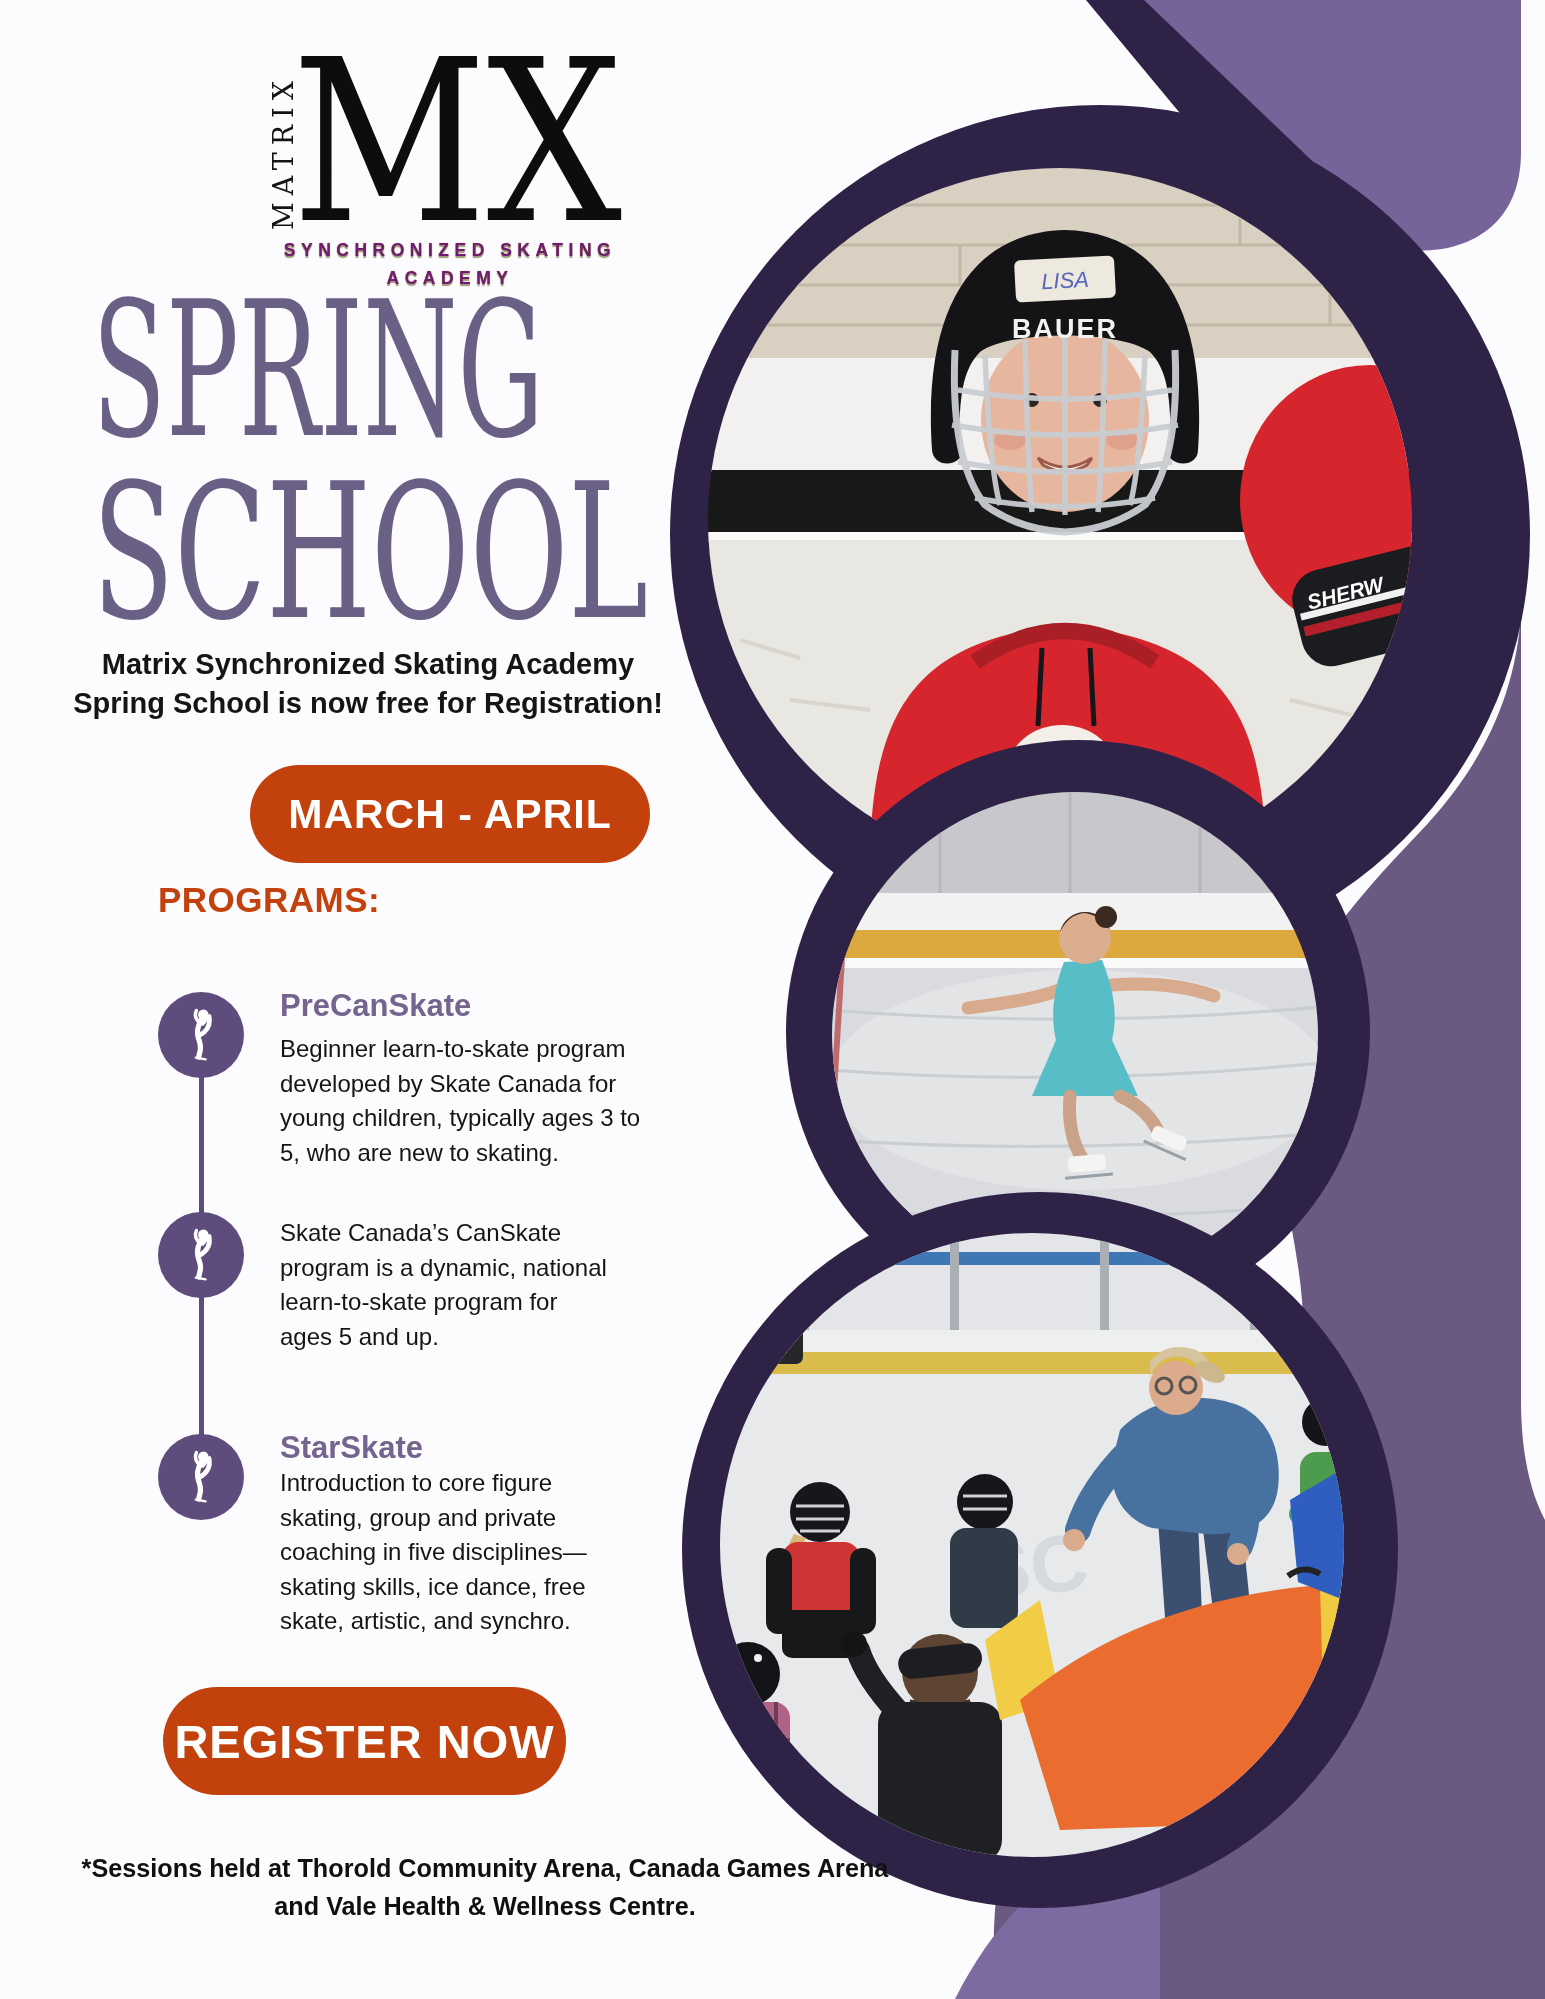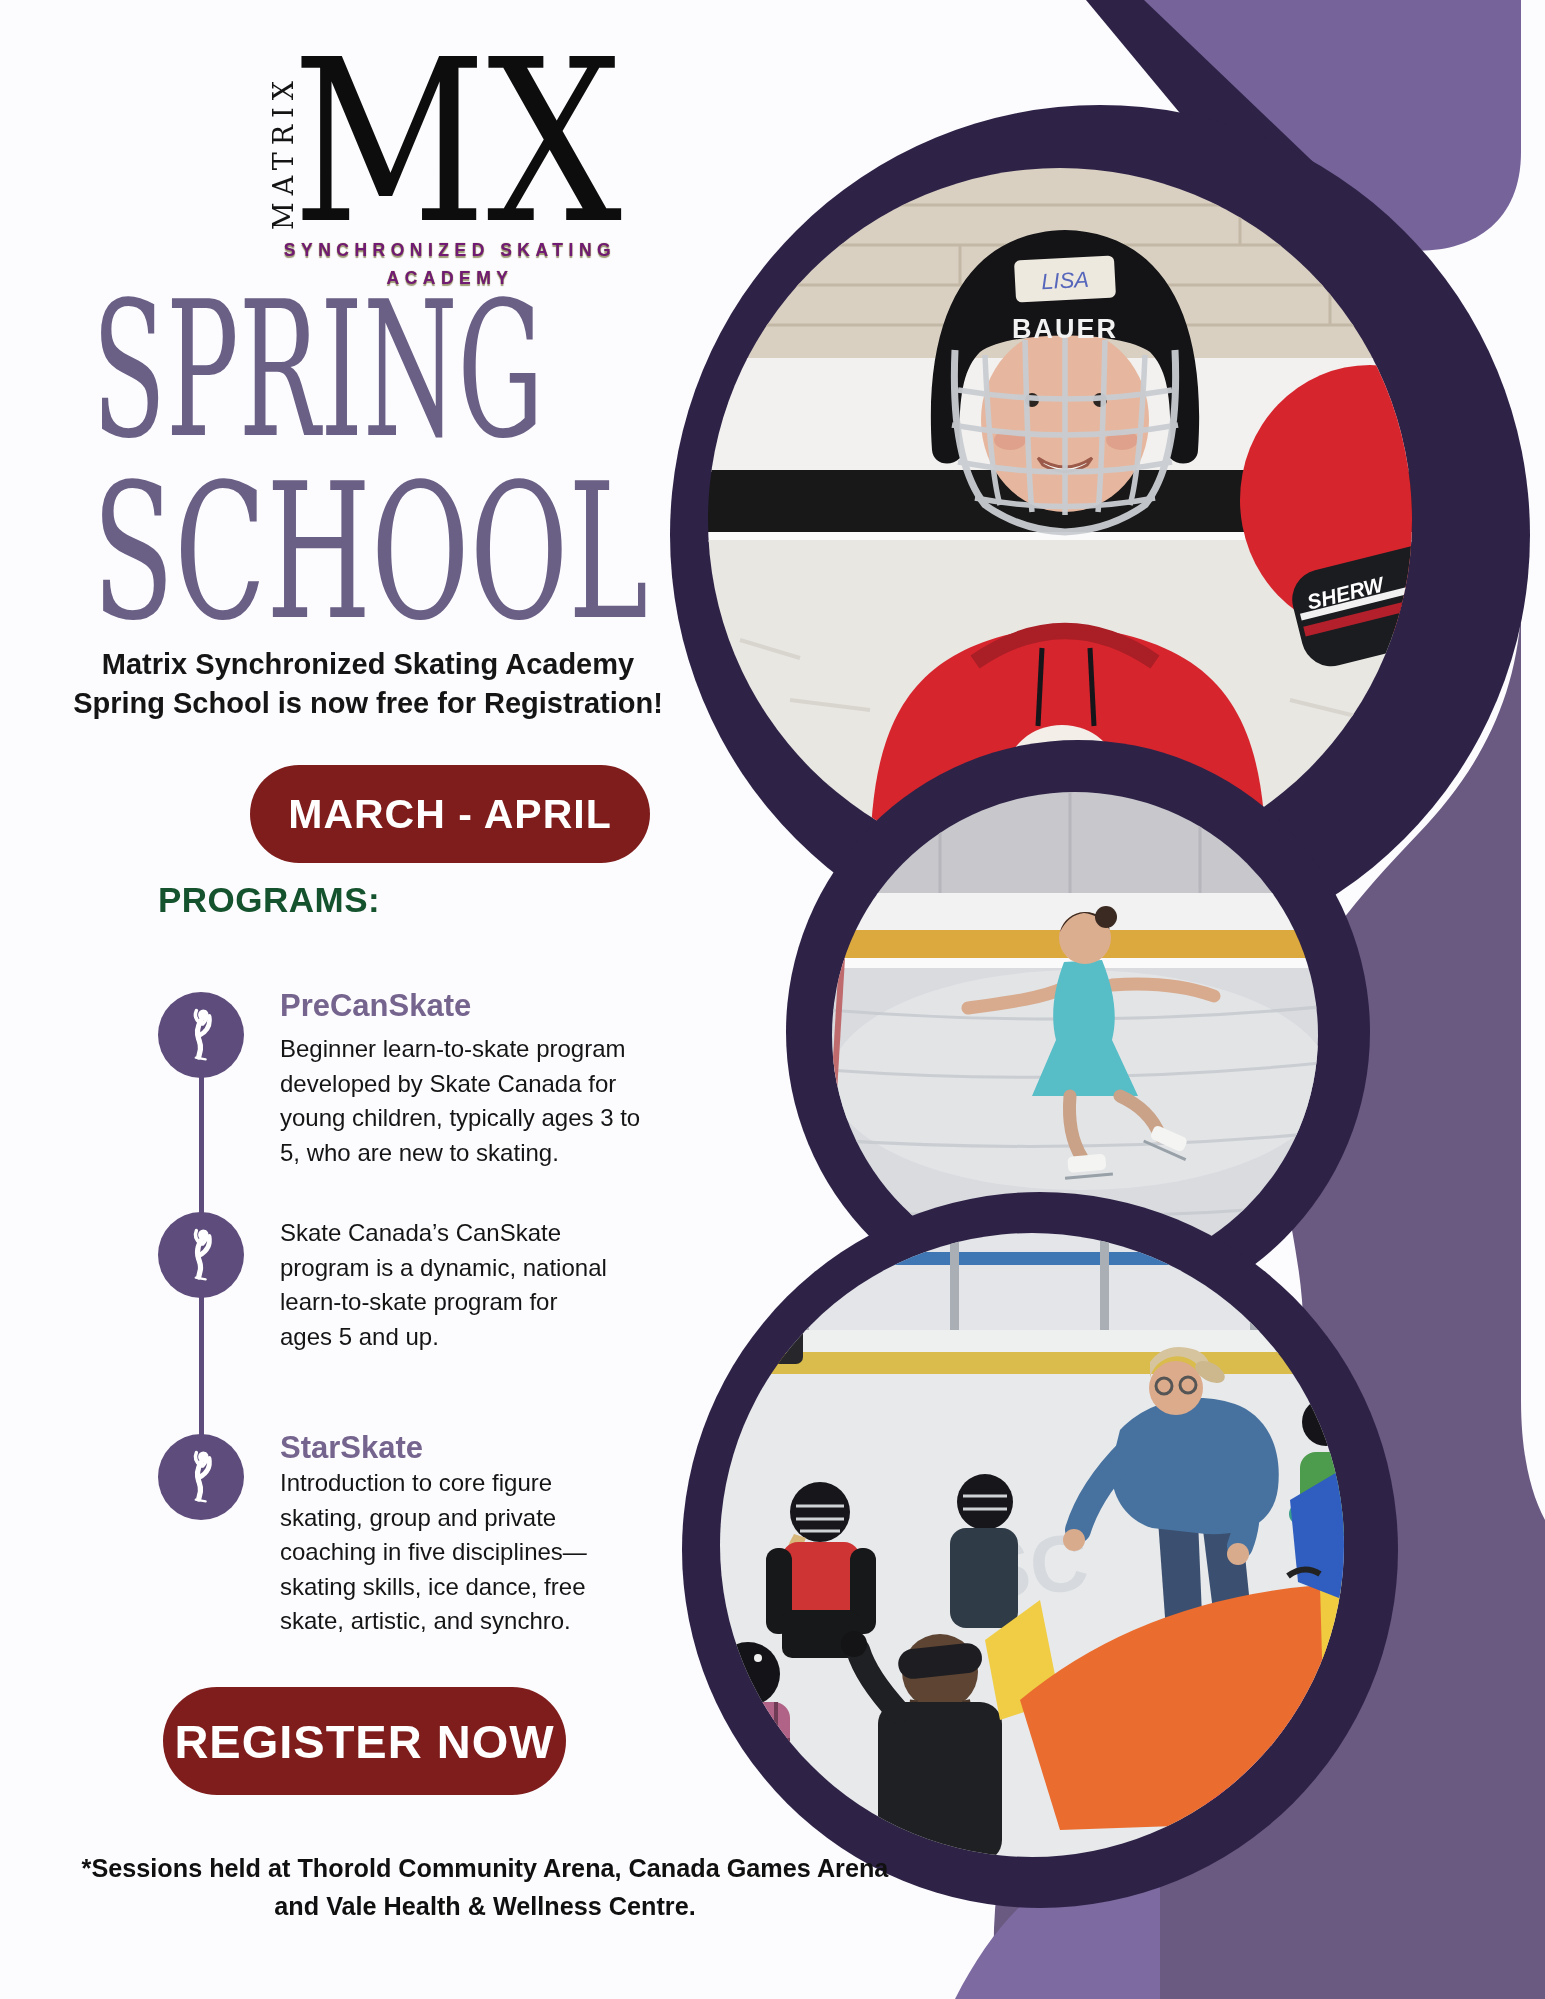--- a/index.html
+++ b/index.html
@@ -9,25 +9,25 @@
   #deco{position:absolute;left:0;top:0;z-index:0;}
   .content{z-index:2;}
   .vertical-matrix{writing-mode:vertical-rl;transform:rotate(180deg);
       font-family:"DejaVu Serif",serif;font-size:27px;letter-spacing:7px;color:#141414;}
   .tagline{width:460px;text-align:center;color:#701a75;font-weight:bold;
       text-shadow:0 2px 1px rgba(95,88,25,.6), 0 0 1px #9a9040;}
   .tagline .l1{font-size:17.5px;letter-spacing:5.5px;}
   .tagline .l2{font-size:17.5px;letter-spacing:5.5px;margin-top:7px;}
   .subtitle{width:600px;text-align:center;font-size:29px;font-weight:700;color:#151515;
       line-height:1.35;white-space:pre-line;}
-  .pill{background:#7f1d1d;color:#ffffff;display:flex;align-items:center;justify-content:center;
+  .pill{background:#c2410c;color:#ffffff;display:flex;align-items:center;justify-content:center;
       font-weight:700;border:none;}
   .pill.march{left:250px;top:765px;width:400px;height:98px;border-radius:52px;font-size:41px;letter-spacing:1px;}
   .pill.register{left:163px;top:1687px;width:403px;height:108px;border-radius:60px;font-size:47px;letter-spacing:1px;cursor:pointer;}
-  .programs-heading{left:158px;top:880px;font-size:35px;font-weight:800;color:#14532d;letter-spacing:.5px;}
+  .programs-heading{left:158px;top:880px;font-size:35px;font-weight:800;color:#c2410c;letter-spacing:.5px;}
   .timeline{left:199px;top:1035px;width:5px;height:442px;background:#5e4d7c;}
   .prog-icon{width:86px;height:86px;border-radius:50%;background:#5e4d7c;
       display:flex;align-items:center;justify-content:center;}
   .prog-name{font-size:31px;font-weight:800;color:#75648e;}
   .prog-desc{font-size:24px;line-height:34.5px;font-weight:400;color:#151515;white-space:pre-line;width:420px;}
   .footer{left:20px;top:1850px;width:930px;text-align:center;font-size:26px;font-weight:700;
       color:#101010;line-height:1.45;white-space:pre-line;transform:scaleX(.97);}
   .title-svg text{font-family:"DejaVu Serif",serif;fill:#6a5f85;}
   .mx-svg text{font-family:"DejaVu Serif",serif;fill:#0d0d0d;}
 </style>

